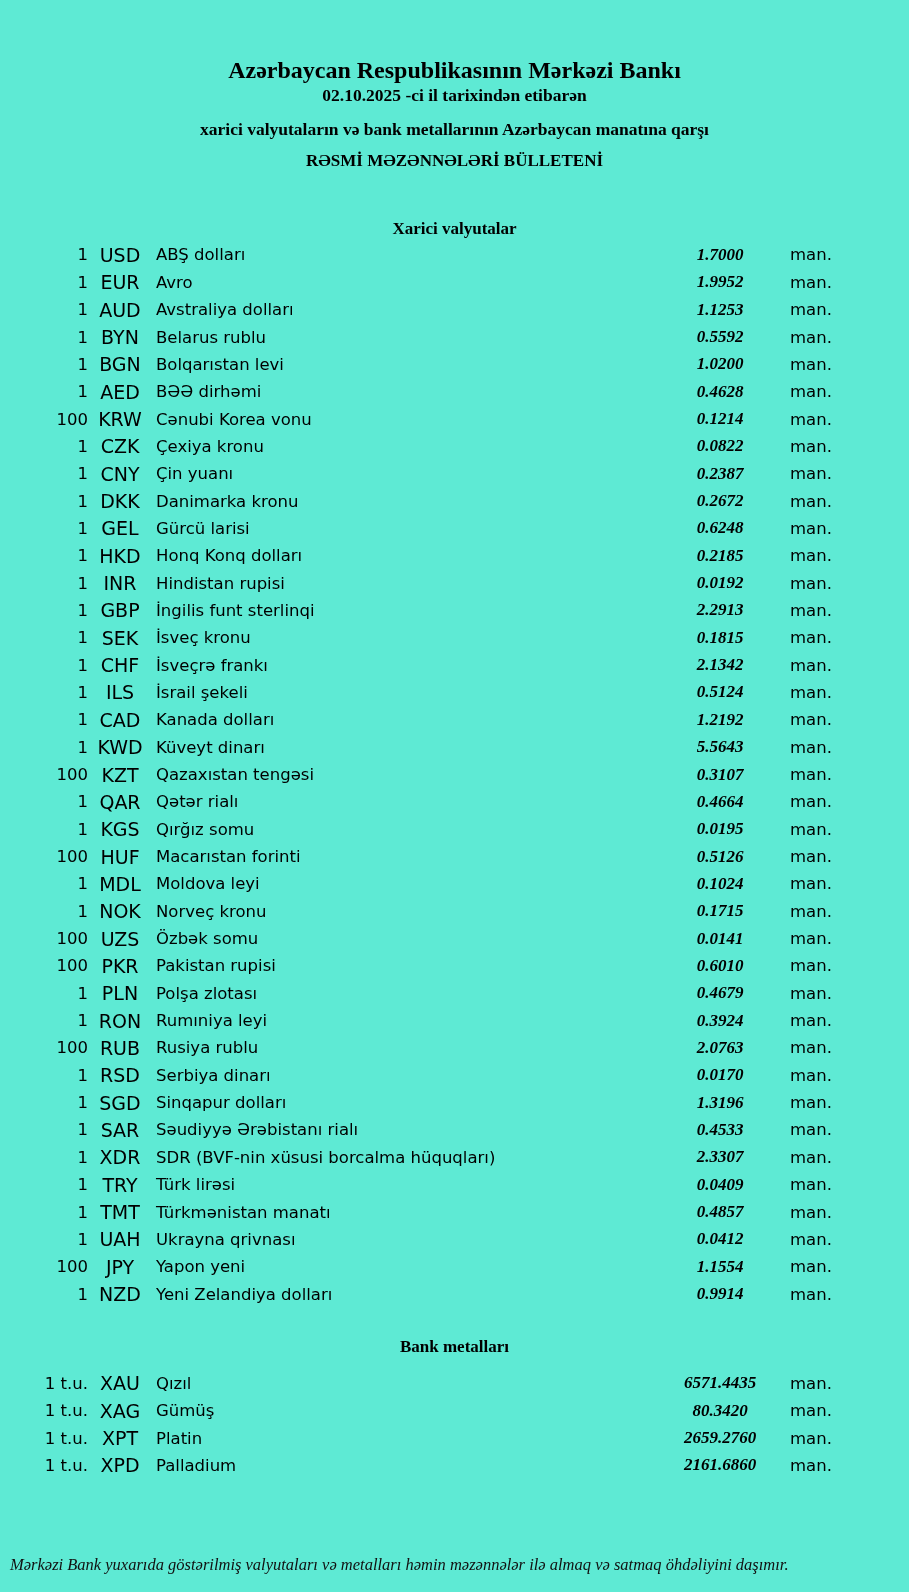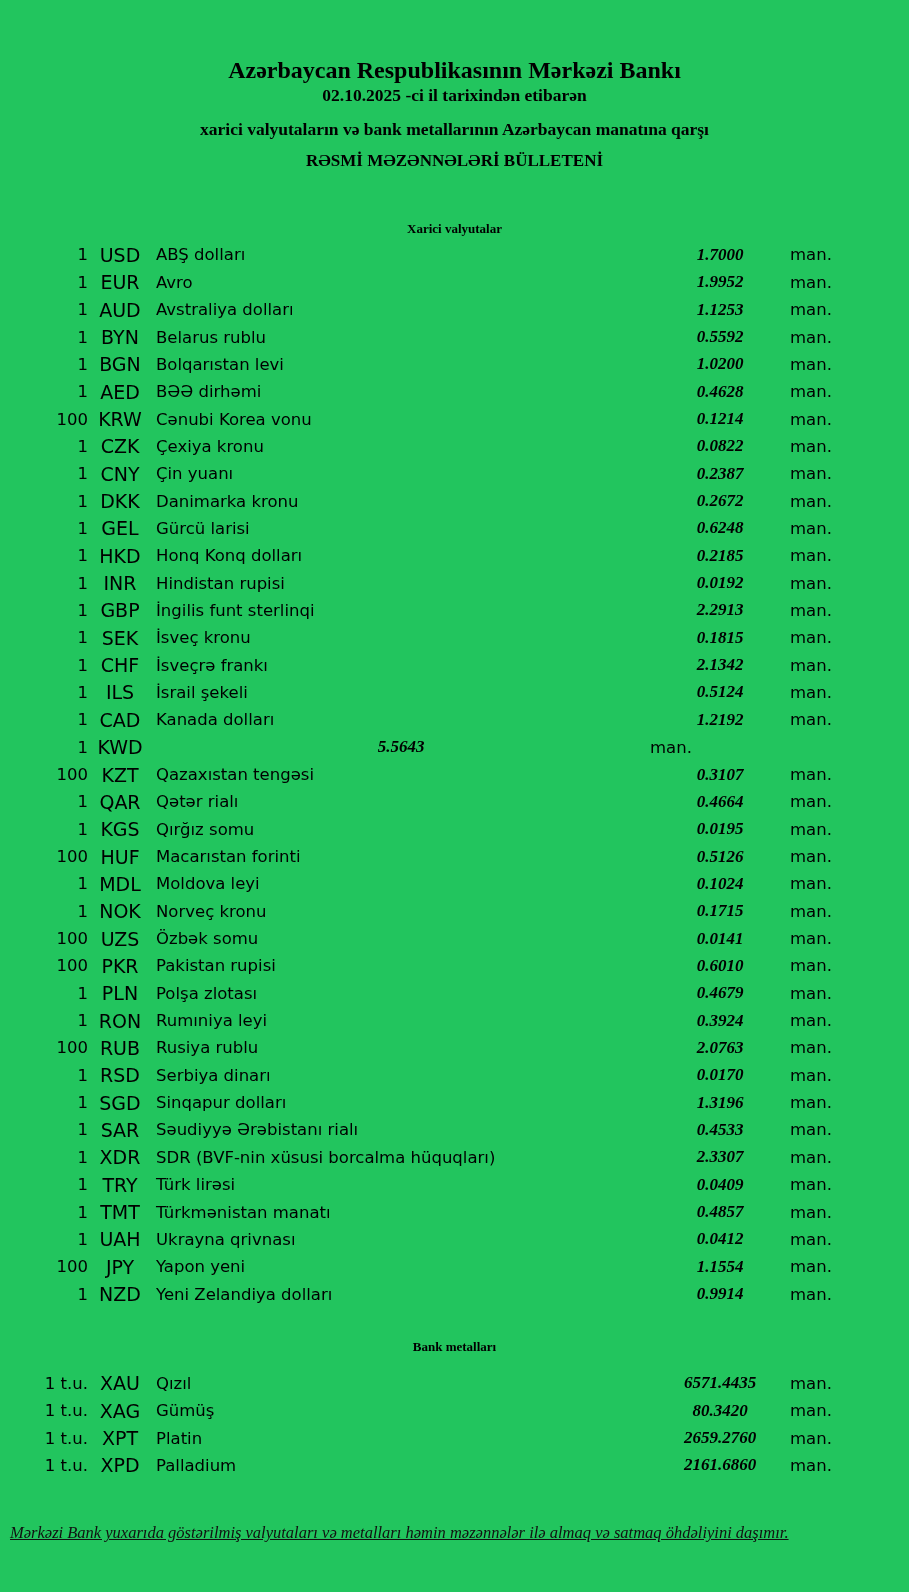--- a/index.html
+++ b/index.html
@@ -3,38 +3,38 @@
 <meta charset="utf-8">
 <style>
   * { margin:0; padding:0; box-sizing:border-box; }
   html, body { background:#ffffff; }
   body {
     width:909px; height:1592px;
     color:#000;
     font-family:"DejaVu Sans", sans-serif;
     overflow:hidden;
   }
-  .doc { width:909px; height:1592px; background:#22c55e; }
+  .doc { width:909px; height:1592px; background:#5eead4; }
 
   .header { text-align:center; padding-top:56px; }
   .bank-title {
     font-family:"Liberation Serif", serif;
     font-weight:bold; font-size:24px; line-height:28px;
   }
   .h-line {
     font-family:"Liberation Serif", serif;
     font-weight:bold; font-size:17.5px; line-height:22px;
   }
   .h-date    { }
   .h-subject { margin-top:12px; }
   .h-bulletin{ margin-top:10px; font-size:17px; }
 
   .section-title {
     font-family:"Liberation Serif", serif;
-    font-weight:bold; font-size:13px; line-height:22px;
+    font-weight:bold; font-size:17px; line-height:22px;
     text-align:center;
   }
   .currencies-title { margin-top:46px; }
   .metals-title     { margin-top:28px; }
 
   .rate-table { width:909px; margin-top:1.3px; }
   .metals-table { margin-top:12px; }
 
   .rate-row {
     display:grid;
@@ -47,27 +47,26 @@
   .cell-name { text-align:left;   font-size:16.5px; padding-left:4px; white-space:nowrap; }
   .cell-rate {
     text-align:center;
     font-family:"Liberation Serif", serif;
     font-style:italic; font-weight:bold; font-size:17px;
     white-space:nowrap;
   }
   .cell-unit { text-align:left; font-size:16.5px; white-space:nowrap; }
 
   .footer-note {
-    margin-top:44px;
+    margin-top:76px;
     padding:0 10px;
     font-family:"Liberation Serif", serif;
     font-style:italic; font-size:16.5px; line-height:20px;
     color:#111;
     white-space:nowrap;
-    text-decoration:underline;
   }
 </style>
 </head>
 <body>
 
 <div class="doc">
 
   <div class="header">
     <div class="bank-title">Azərbaycan Respublikasının Mərkəzi Bankı</div>
     <div class="h-line h-date">02.10.2025 -ci il tarixindən etibarən</div>
@@ -218,20 +217,21 @@
     <span class="cell-qty">1</span>
     <span class="cell-code">CAD</span>
     <span class="cell-name">Kanada dolları</span>
     <span class="cell-rate">1.2192</span>
     <span class="cell-unit">man.</span>
   </div>
 
   <div class="rate-row">
     <span class="cell-qty">1</span>
     <span class="cell-code">KWD</span>
+    <span class="cell-name">Küveyt dinarı</span>
     <span class="cell-rate">5.5643</span>
     <span class="cell-unit">man.</span>
   </div>
 
   <div class="rate-row">
     <span class="cell-qty">100</span>
     <span class="cell-code">KZT</span>
     <span class="cell-name">Qazaxıstan tengəsi</span>
     <span class="cell-rate">0.3107</span>
     <span class="cell-unit">man.</span>

